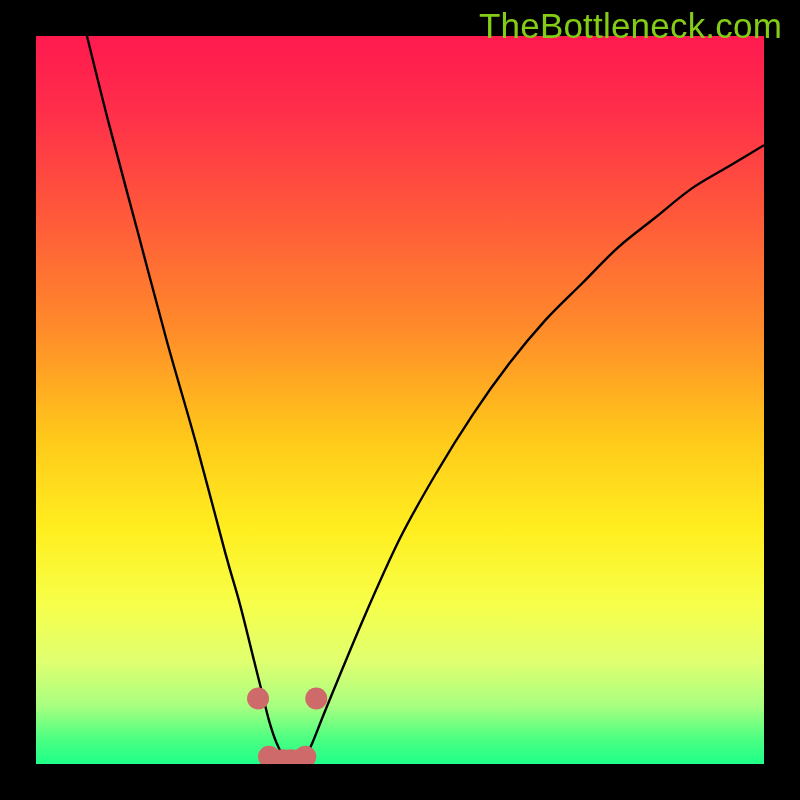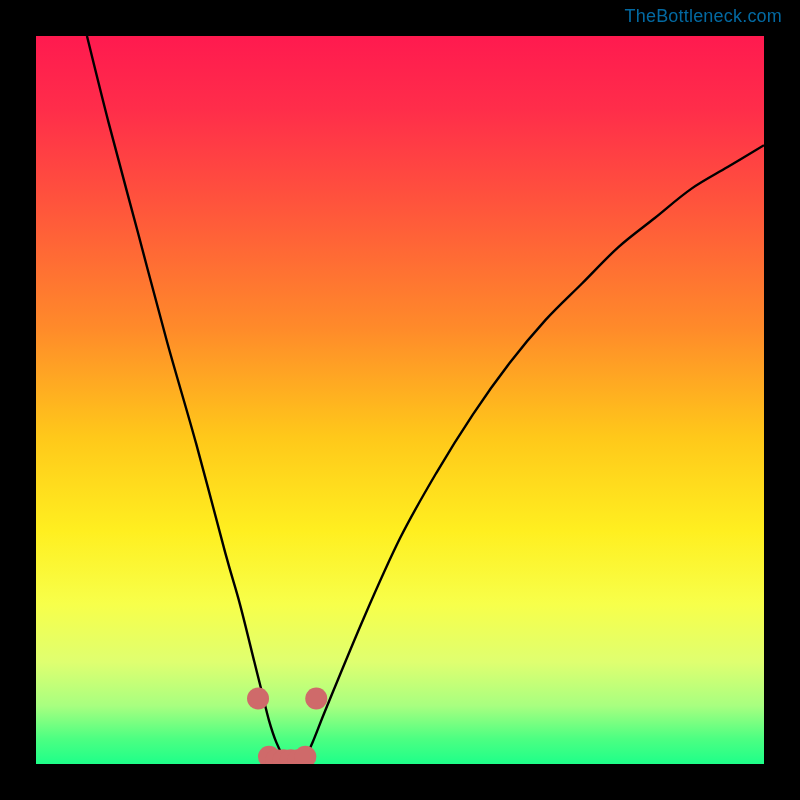--- a/index.html
+++ b/index.html
@@ -24,22 +24,22 @@
     left: 36px;
     top: 36px;
     width: 728px;
     height: 728px;
     overflow: hidden;
   }
   .watermark {
     position: absolute;
     top: 6px;
     right: 18px;
-    color: #0369a1;
-    font-size: 18px;
+    color: #84cc16;
+    font-size: 35px;
     font-weight: 400;
     letter-spacing: 0.2px;
     user-select: none;
   }
   svg {
     display: block;
   }
 </style>
 </head>
 <body>

